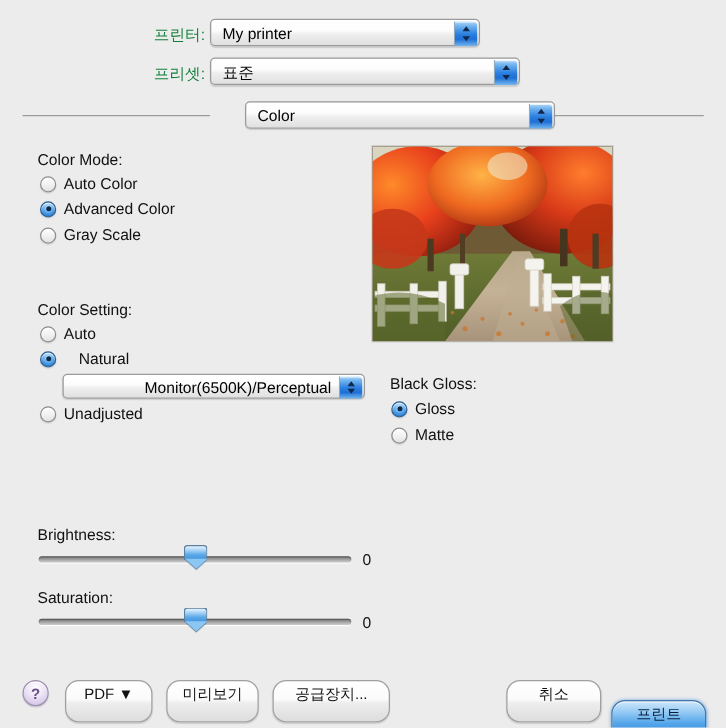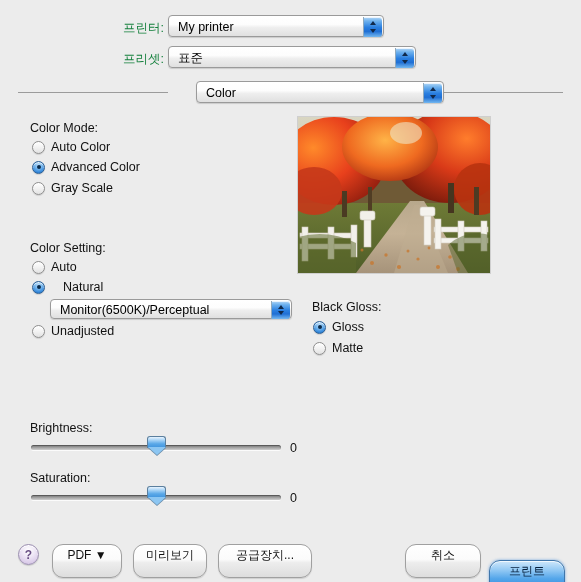--- a/index.html
+++ b/index.html
@@ -38,21 +38,21 @@
     background:linear-gradient(to bottom,#b7d9f7 0%,#6fb2ee 20%,#2a7fe0 52%,#1f6fd4 72%,#74b8f0 100%);
     border-left:1px solid #8fa9bd;
     box-shadow:inset 0 1px 0 rgba(255,255,255,.75);
     box-sizing:border-box;
   }
   .parrowbox .tri{position:absolute;left:50%;margin-left:-3px;width:0;height:0;}
   .parrowbox .up{top:4px;border-left:3px solid transparent;border-right:3px solid transparent;border-bottom:4px solid #10294a;}
   .parrowbox .dn{bottom:4px;border-left:3px solid transparent;border-right:3px solid transparent;border-top:4px solid #10294a;}
 
   
-  .popup.sm{height:20px;}
+  .popup.sm{height:20px;text-align:right;}
   .popup.sm .ptext{height:20px;line-height:20px;}
   .popup.sm .parrowbox{height:18px;}
 
   
   .sep{position:absolute;height:1px;background:#9b9b9b;}
 
   
   .radio-row{position:absolute;display:flex;align-items:center;white-space:nowrap;}
   .radio{
     width:13px;height:13px;border-radius:50%;

